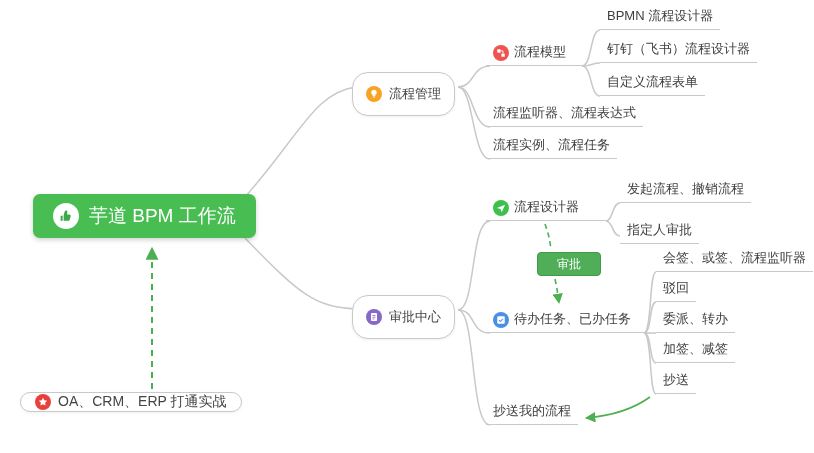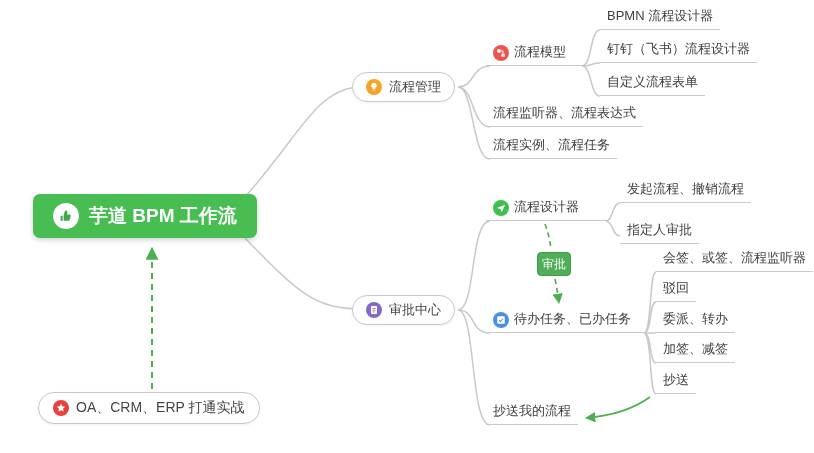--- a/index.html
+++ b/index.html
@@ -8,43 +8,43 @@
   .canvas{position:relative;width:814px;height:453px;background:#ffffff}
   svg.wires{position:absolute;left:0;top:0;width:814px;height:453px;pointer-events:none}
 
   
   .topic{position:absolute;display:flex;align-items:flex-end;gap:5px;white-space:nowrap;
          font-size:13px;color:#3f3f3f;padding:2px 7px 4px 7px;height:22px;
          border-bottom:1.5px solid #c9c9c9;cursor:default}
 
   
   .box{position:absolute;display:flex;align-items:center;gap:7px;background:#fff;
-       border:1px solid #c9c9c9;border-radius:16px;padding:5px 13px;font-size:13px;
+       border:1px solid #c9c9c9;border-radius:16px;padding:12px 13px;font-size:13px;
        color:#444;white-space:nowrap;box-shadow:0 1px 3px rgba(0,0,0,.06)}
 
   .root{position:absolute;left:33px;top:194px;display:flex;align-items:center;gap:10px;
         background:#47bd52;border-radius:7px;padding:9px 20px;color:#fff;font-size:19px;
-        font-weight:bold;white-space:nowrap;box-shadow:0 2px 5px rgba(0,0,0,.18)}
+        font-weight:normal;white-space:nowrap;box-shadow:0 2px 5px rgba(0,0,0,.18)}
   .root-ci{width:26px;height:26px;background:#fff;border-radius:50%;display:flex;
            align-items:center;justify-content:center;flex:none}
 
   .ci{width:16px;height:16px;border-radius:50%;display:inline-flex;align-items:center;
       justify-content:center;flex:none}
   .ci svg{display:block}
   .ci-orange{background:#f7a325}
   .ci-red{background:#ef5350}
   .ci-purple{background:#8668c8}
   .ci-green{background:#3fbf4e}
   .ci-blue{background:#4a90e2}
   .ci-star{background:#e8413c}
 
   .badge{position:absolute;left:537px;top:252px;background:#4fae57;border:1px solid #3f9b47;
-         color:#fff;font-size:12px;line-height:1;padding:5px 4px;border-radius:4px;cursor:default}
-
-  .oa-box{left:38px;top:392px;border-radius:17px;font-size:14px;padding:6px 14px}
+         color:#fff;font-size:12px;line-height:1;padding:5px 19px;border-radius:4px;cursor:default}
+
+  .oa-box{left:20px;top:392px;border-radius:17px;font-size:14px;padding:0 14px}
 </style>
 </head>
 <body>
 
 <div class="canvas">
 
   <svg class="wires">
     <defs>
       <marker id="ag" viewBox="0 0 10 10" refX="9" refY="5" markerWidth="6.5" markerHeight="6.5" orient="auto">
         <path d="M0 0 L10 5 L0 10 z" fill="#4caf50"></path>

